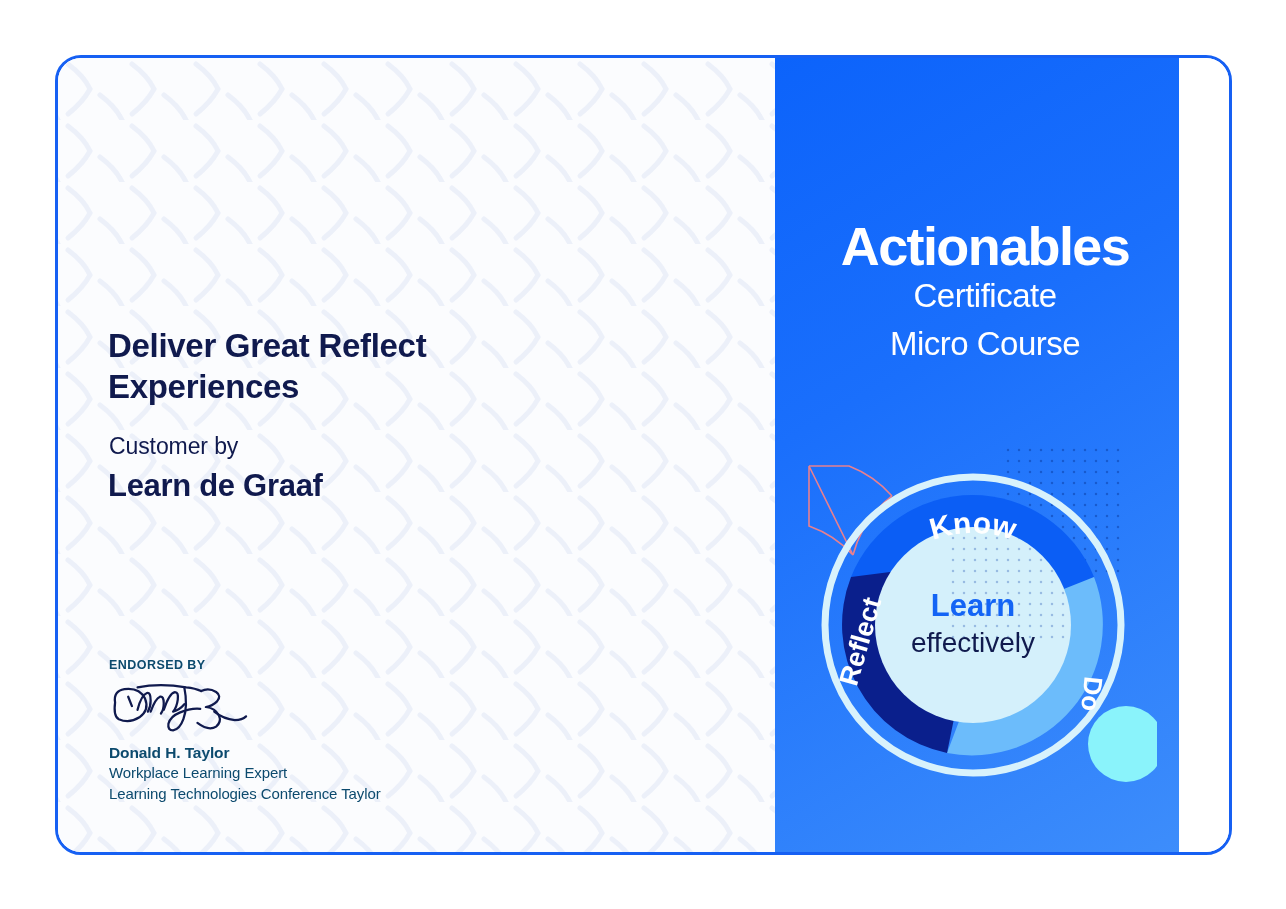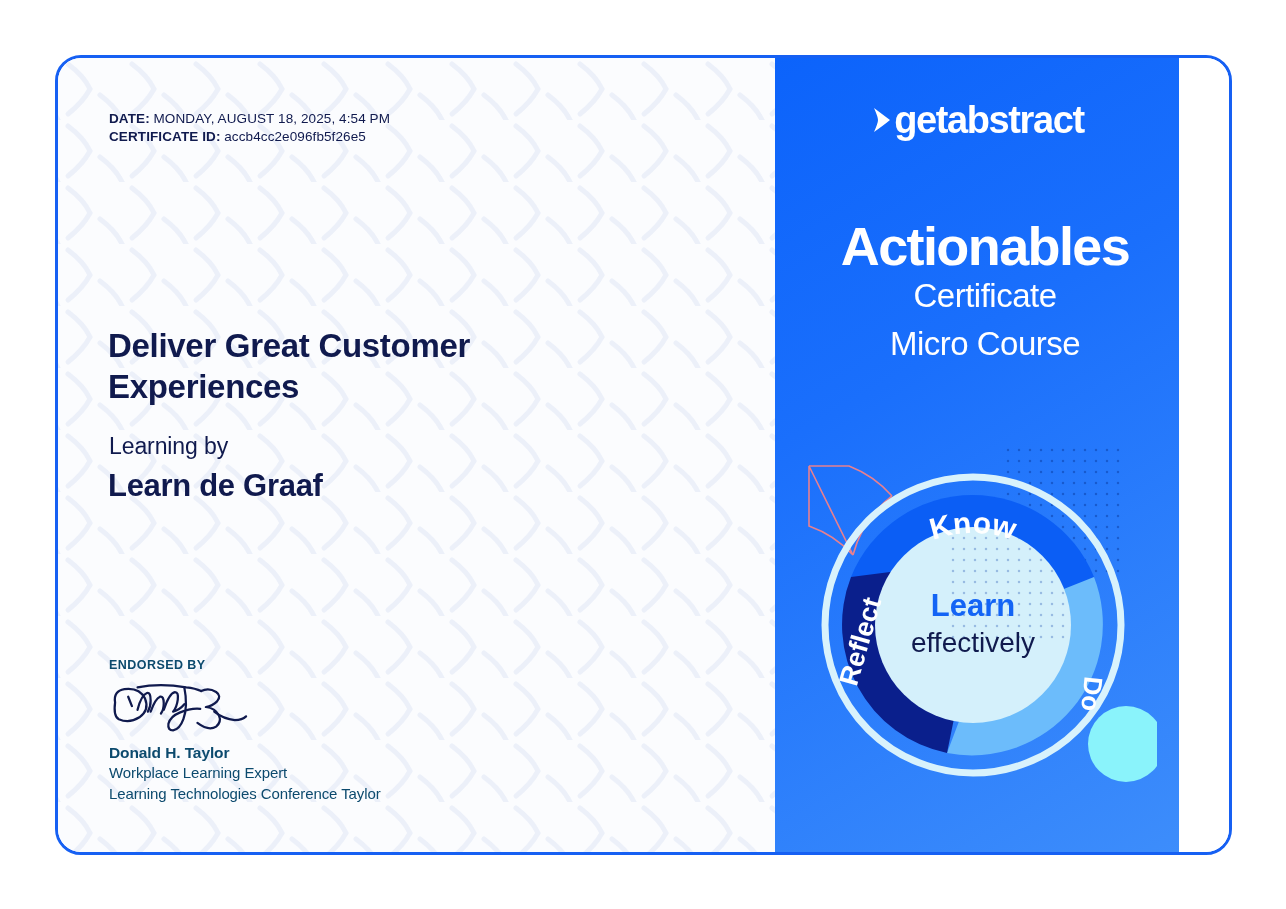--- a/index.html
+++ b/index.html
@@ -207,34 +207,24 @@
         <defs>
           <pattern id="chev" width="64" height="62" patternUnits="userSpaceOnUse">
             <path d="M10 6 q16 12 22 25 q-7 13 -22 25" fill="none" stroke="#c9d4ee" stroke-width="5" stroke-linecap="round" opacity="0.55"></path>
             <path d="M42 37 q16 12 22 25 q-7 13 -22 25" fill="none" stroke="#c9d4ee" stroke-width="5" stroke-linecap="round" opacity="0.55"></path>
             <path d="M-22 37 q16 12 22 25 q-7 13 -22 25" fill="none" stroke="#c9d4ee" stroke-width="5" stroke-linecap="round" opacity="0.55"></path>
           </pattern>
         </defs>
         <rect x="0" y="0" width="717" height="800" fill="url(#chev)"></rect>
       </svg>
 
-      <div class="meta">
-        <div class="meta-row">
-          <span class="meta-key">DATE:</span>
-          <span class="meta-val">MONDAY, AUGUST 18, 2025, 4:54 PM</span>
-        </div>
-        <div class="meta-row">
-          <span class="meta-key">CERTIFICATE ID:</span>
-          <span class="meta-val">accb4cc2e096fb5f26e5</span>
-        </div>
-      </div>
-
-      <div class="course-title">Deliver Great Customer Experiences</div>
-
-      <div class="completed-label">Learning by</div>
+
+      <div class="course-title">Deliver Great Reflect Experiences</div>
+
+      <div class="completed-label">Customer by</div>
       <div class="recipient">Learn de Graaf</div>
 
       <div class="endorse-block">
         <div class="endorse-label">ENDORSED BY</div>
 
         <svg class="signature" viewBox="0 0 170 62">
           <g fill="none" stroke="#101a4e" stroke-width="2.4" stroke-linecap="round" stroke-linejoin="round">
             <path d="M6 26 q-2 -12 10 -14 q16 -2 22 10 q5 12 -6 20 q-11 7 -22 2 q-6 -3 -4 -18"></path>
             <path d="M20 20 l4 10"></path>
             <path d="M30 34 q4 -16 10 -18 q4 -1 4 8 q0 7 -3 12"></path>
@@ -248,26 +238,20 @@
         </svg>
 
         <div class="endorser-name">Donald H. Taylor</div>
         <div class="endorser-role">Workplace Learning Expert</div>
         <div class="endorser-role">Learning Technologies Conference Taylor</div>
       </div>
     </div>
 
     <div class="right-pane">
 
-      <div class="brand">
-        <svg class="brand-mark" width="22" height="36" viewBox="0 0 22 36">
-          <path d="M4 6 q12 9 16 12 q-6 5 -16 12 q4 -9 4 -12 q0 -3 -4 -12 z" fill="#ffffff"></path>
-        </svg>
-        <span class="brand-word">getabstract</span>
-      </div>
 
       <div class="headline">
         <div class="headline-main">Actionables</div>
         <div class="headline-sub" style="margin-top:0">Certificate</div>
         <div class="headline-sub">Micro Course</div>
       </div>
 
       <svg class="diagram" viewBox="0 0 360 350">
         <defs>
           <pattern id="dots" width="11" height="11" patternUnits="userSpaceOnUse">

